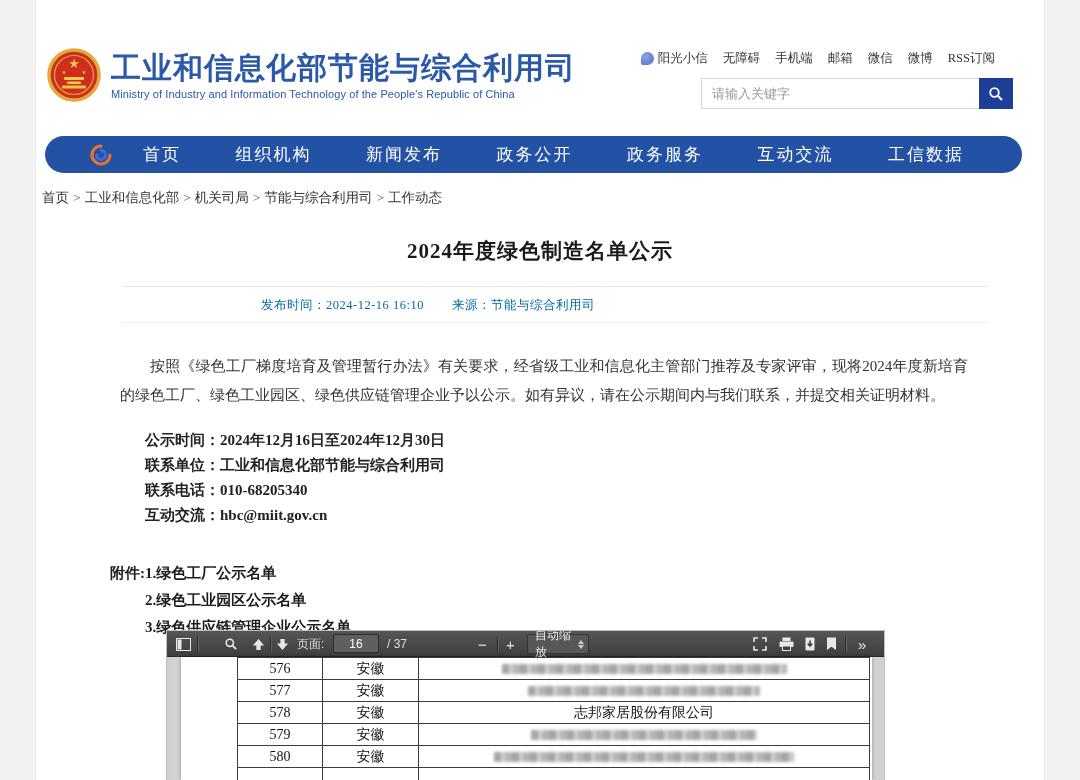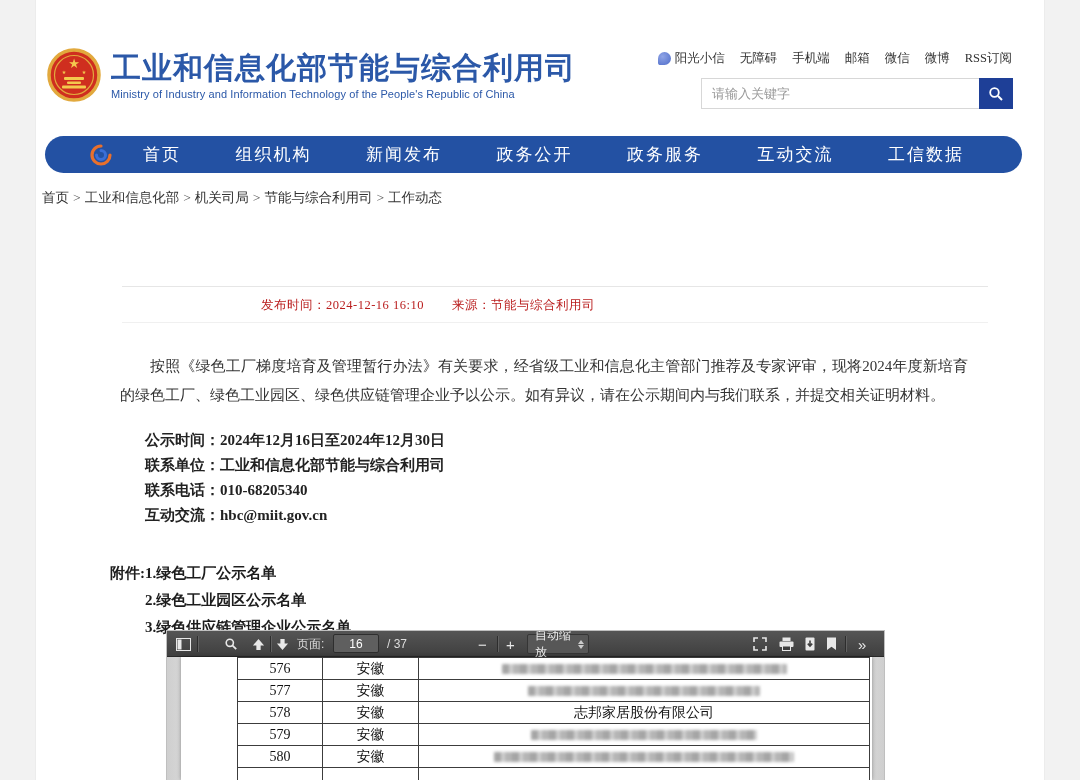--- a/index.html
+++ b/index.html
@@ -8,21 +8,21 @@
   #frame { position:relative; width:1080px; height:780px; background:#f2f2f2; overflow:hidden; margin:0 auto; }
   #sheet { position:absolute; left:36px; top:0; width:1008px; height:780px; background:#fff; box-shadow:0 0 0 1px #ececec; }
 
   
   .header { position:absolute; left:45px; top:46px; width:990px; height:80px; }
   .logo-block { position:absolute; left:2px; top:2px; display:flex; align-items:center; cursor:pointer; }
   .emblem { width:54px; height:54px; margin-right:10px; }
   .site-cn { font-family:"Liberation Serif", serif; font-weight:bold; font-size:30px; color:#2b58a8; letter-spacing:1px; line-height:34px; }
   .site-en { font-size:11px; color:#2b58a8; margin-top:3px; letter-spacing:.1px; }
 
-  .toplinks { position:absolute; right:23px; top:4px; display:flex; align-items:center; gap:15px;
+  .toplinks { position:absolute; right:40px; top:4px; display:flex; align-items:center; gap:15px;
               font-family:"Liberation Serif", serif; font-size:12.5px; color:#333; }
   .toplinks a { color:#333; text-decoration:none; cursor:pointer; display:flex; align-items:center; gap:4px; }
   .mascot { width:13px; height:13px; border-radius:50% 50% 50% 20%; background:radial-gradient(circle at 35% 35%, #8fa4e6, #4e6cc9); display:inline-block; }
 
   .searchbar { position:absolute; right:22px; top:32px; width:312px; height:31px; display:flex; }
   .searchbar input { flex:1; height:31px; border:1px solid #d7d7d7; border-right:none; padding:0 10px;
                      font-family:"Liberation Serif", serif; font-size:13px; color:#333; outline:none; background:#fff; }
   .searchbar input::placeholder { color:#9a9a9a; }
   .search-btn { width:34px; height:31px; background:#1e3f97; border:none; display:flex; align-items:center; justify-content:center; cursor:pointer; }
 
@@ -36,21 +36,21 @@
   
   .breadcrumb { position:absolute; left:42px; top:189px; font-family:"Liberation Serif", serif; font-size:13.5px; color:#333; }
   .breadcrumb a { color:#333; text-decoration:none; cursor:pointer; }
   .breadcrumb .sep { margin:0 4px; color:#555; }
 
   
   .art-title { position:absolute; left:0; top:237px; width:1080px; text-align:center;
                font-family:"Liberation Serif", serif; font-weight:bold; font-size:21px; color:#1a1a1a; letter-spacing:1px; }
   .rule1 { position:absolute; left:122px; top:286px; width:866px; height:1px; background:#e6e6e6; }
   .art-meta { position:absolute; left:0; top:297px; width:856px; text-align:center;
-              font-family:"Liberation Serif", serif; font-size:12.5px; color:#b91c1c; letter-spacing:.5px; }
+              font-family:"Liberation Serif", serif; font-size:12.5px; color:#0369a1; letter-spacing:.5px; }
   .art-meta .gap { display:inline-block; width:28px; }
   .rule2 { position:absolute; left:122px; top:322px; width:866px; height:1px; background:#f0f0f0; }
 
   .art-body { position:absolute; left:120px; top:352px; width:848px;
               font-family:"Liberation Serif", serif; font-size:15px; color:#333; line-height:29px;
               text-indent:2em; text-align:justify; }
   .contact { position:absolute; left:145px; top:428px; font-family:"Liberation Serif", serif; font-size:15px;
              font-weight:bold; color:#222; line-height:25px; }
   .attachments { position:absolute; left:110px; top:560px; font-family:Liberation Serif, serif; font-size:15px;
                  font-weight:bold; color:#1d1d1d; }
@@ -151,20 +151,21 @@
       <a>政务服务</a>
       <a>互动交流</a>
       <a>工信数据</a>
     </div>
   </div>
 
   <div class="breadcrumb">
     <a>首页</a><span class="sep">&gt;</span><a>工业和信息化部</a><span class="sep">&gt;</span><a>机关司局</a><span class="sep">&gt;</span><a>节能与综合利用司</a><span class="sep">&gt;</span><a>工作动态</a>
   </div>
 
+  <h1 class="art-title">2024年度绿色制造名单公示</h1>
   <div class="rule1"></div>
   <div class="art-meta">
     <span>发布时间：</span><span>2024-12-16 16:10</span><span class="gap"></span><span>来源：</span><span>节能与综合利用司</span>
   </div>
   <div class="rule2"></div>
 
   <p class="art-body">按照《绿色工厂梯度培育及管理暂行办法》有关要求，经省级工业和信息化主管部门推荐及专家评审，现将2024年度新培育的绿色工厂、绿色工业园区、绿色供应链管理企业予以公示。如有异议，请在公示期间内与我们联系，并提交相关证明材料。</p>
 
   <div class="contact">
     <div>公示时间：2024年12月16日至2024年12月30日</div>

